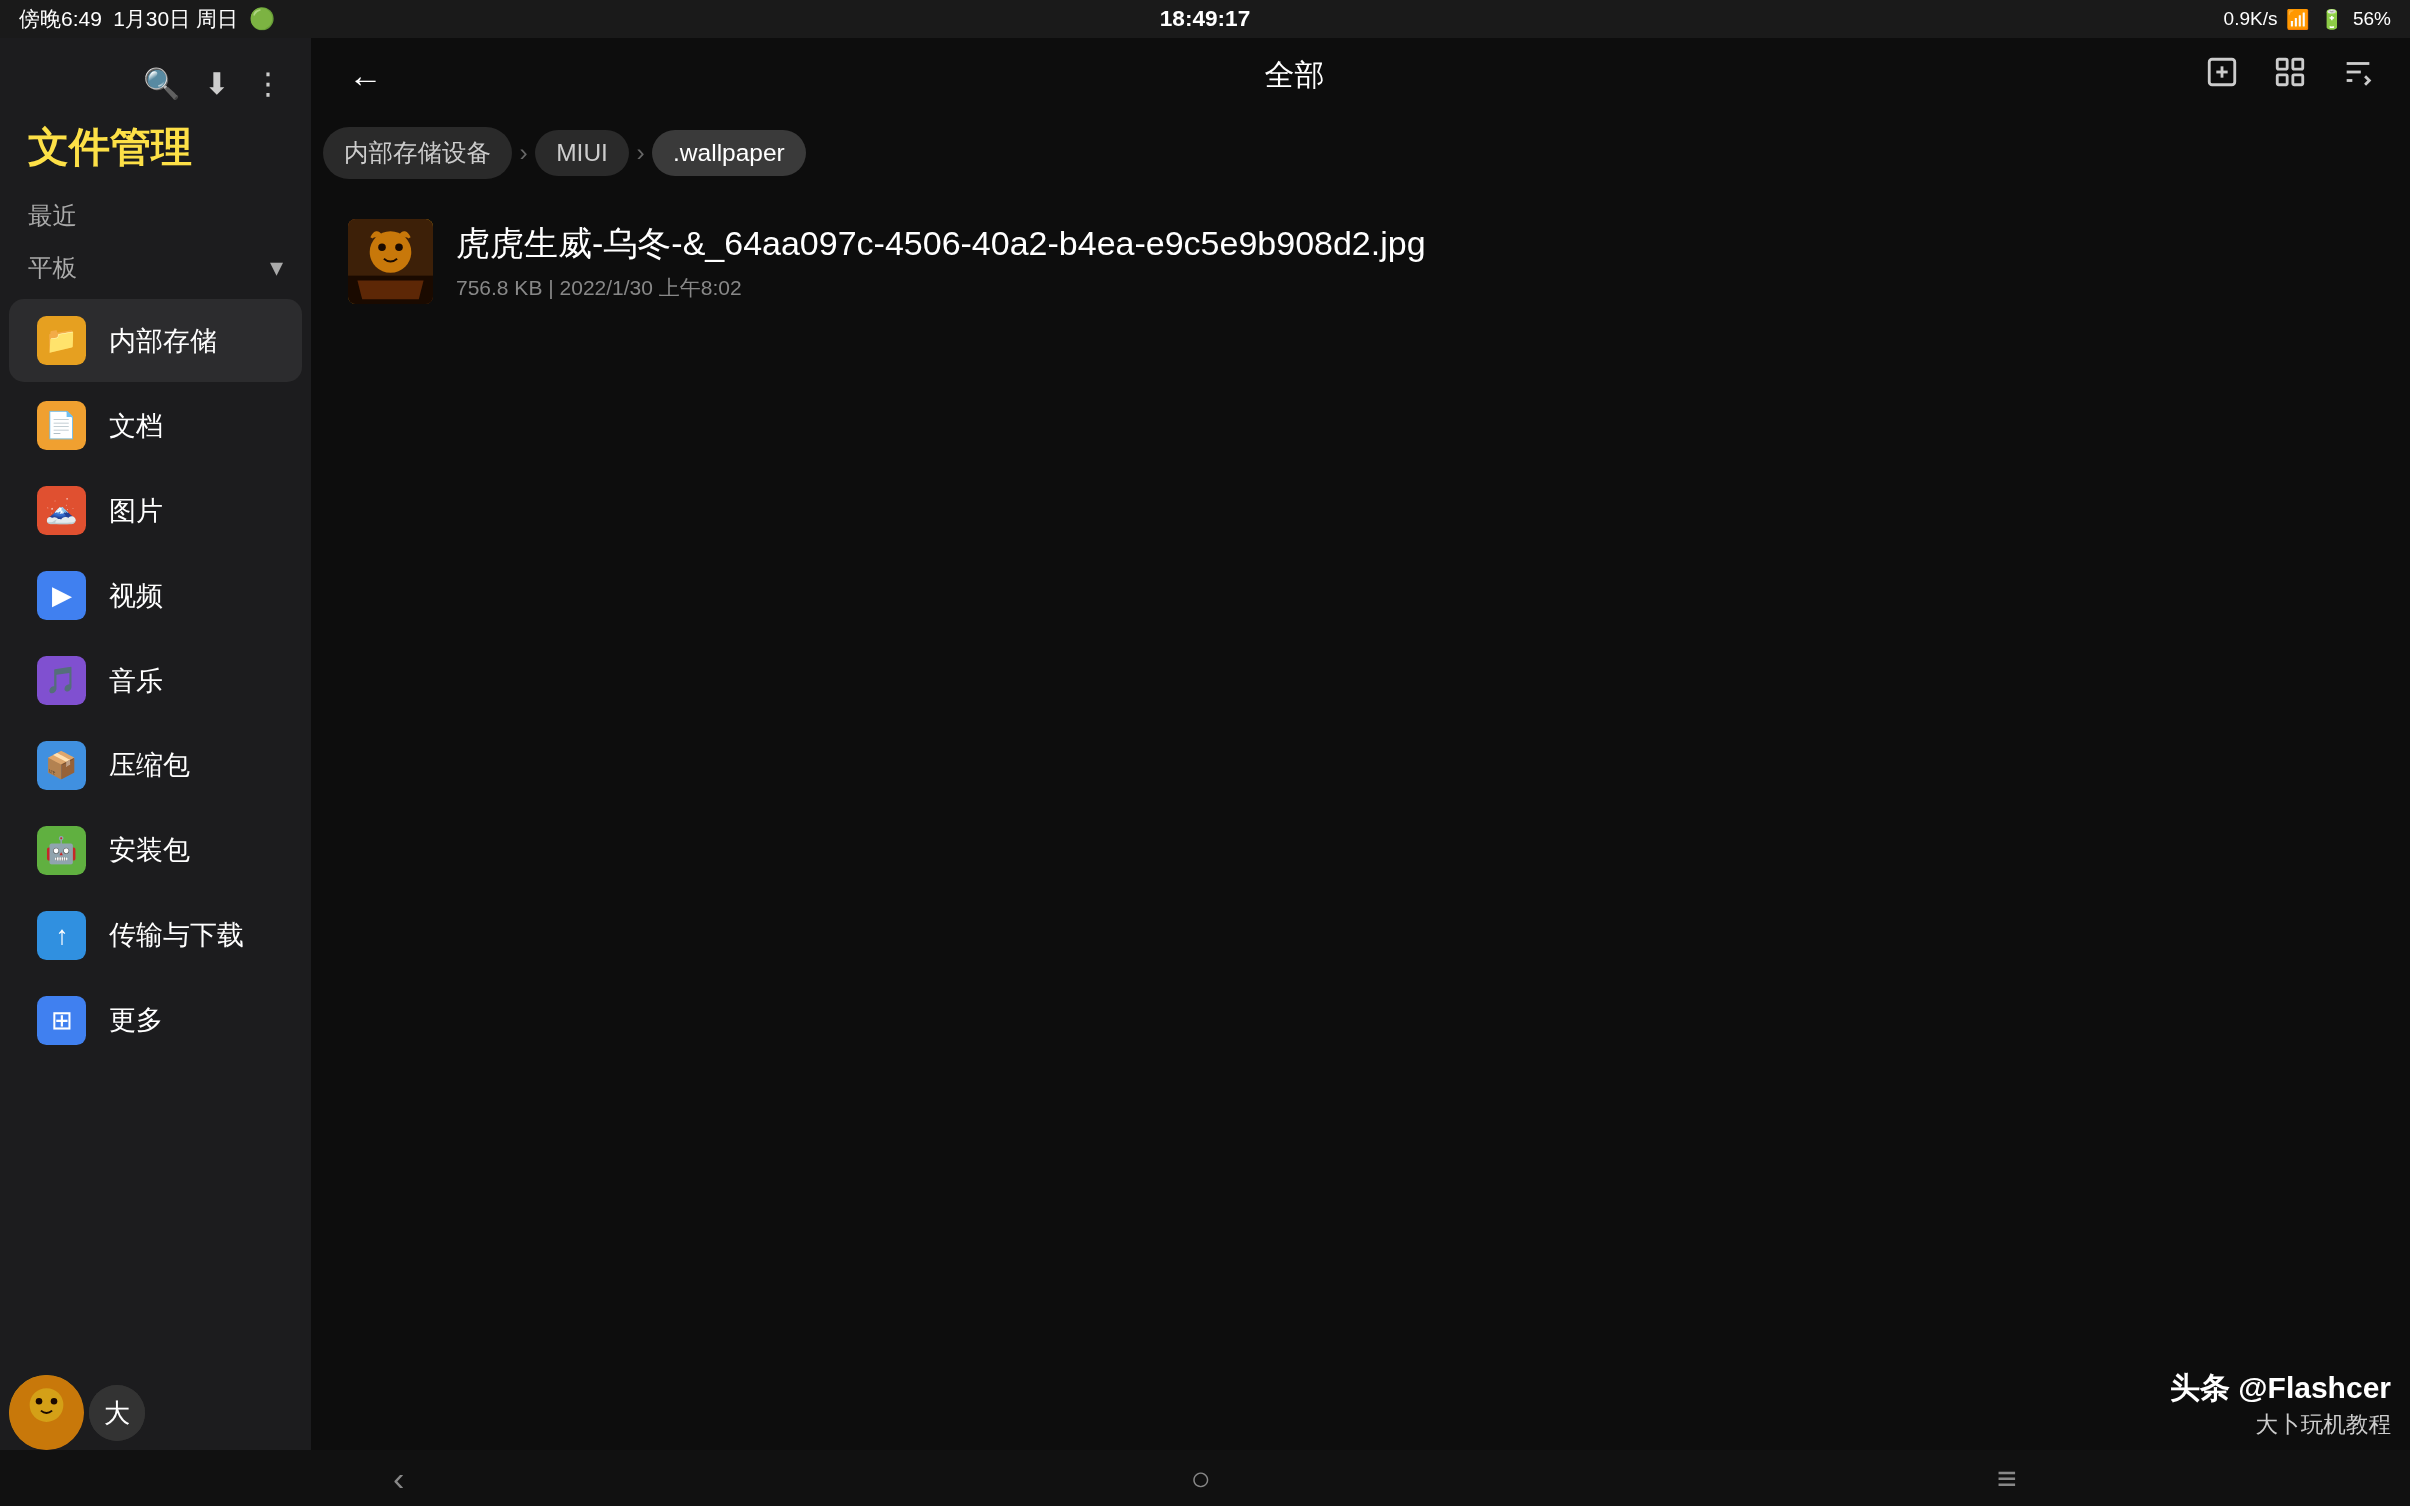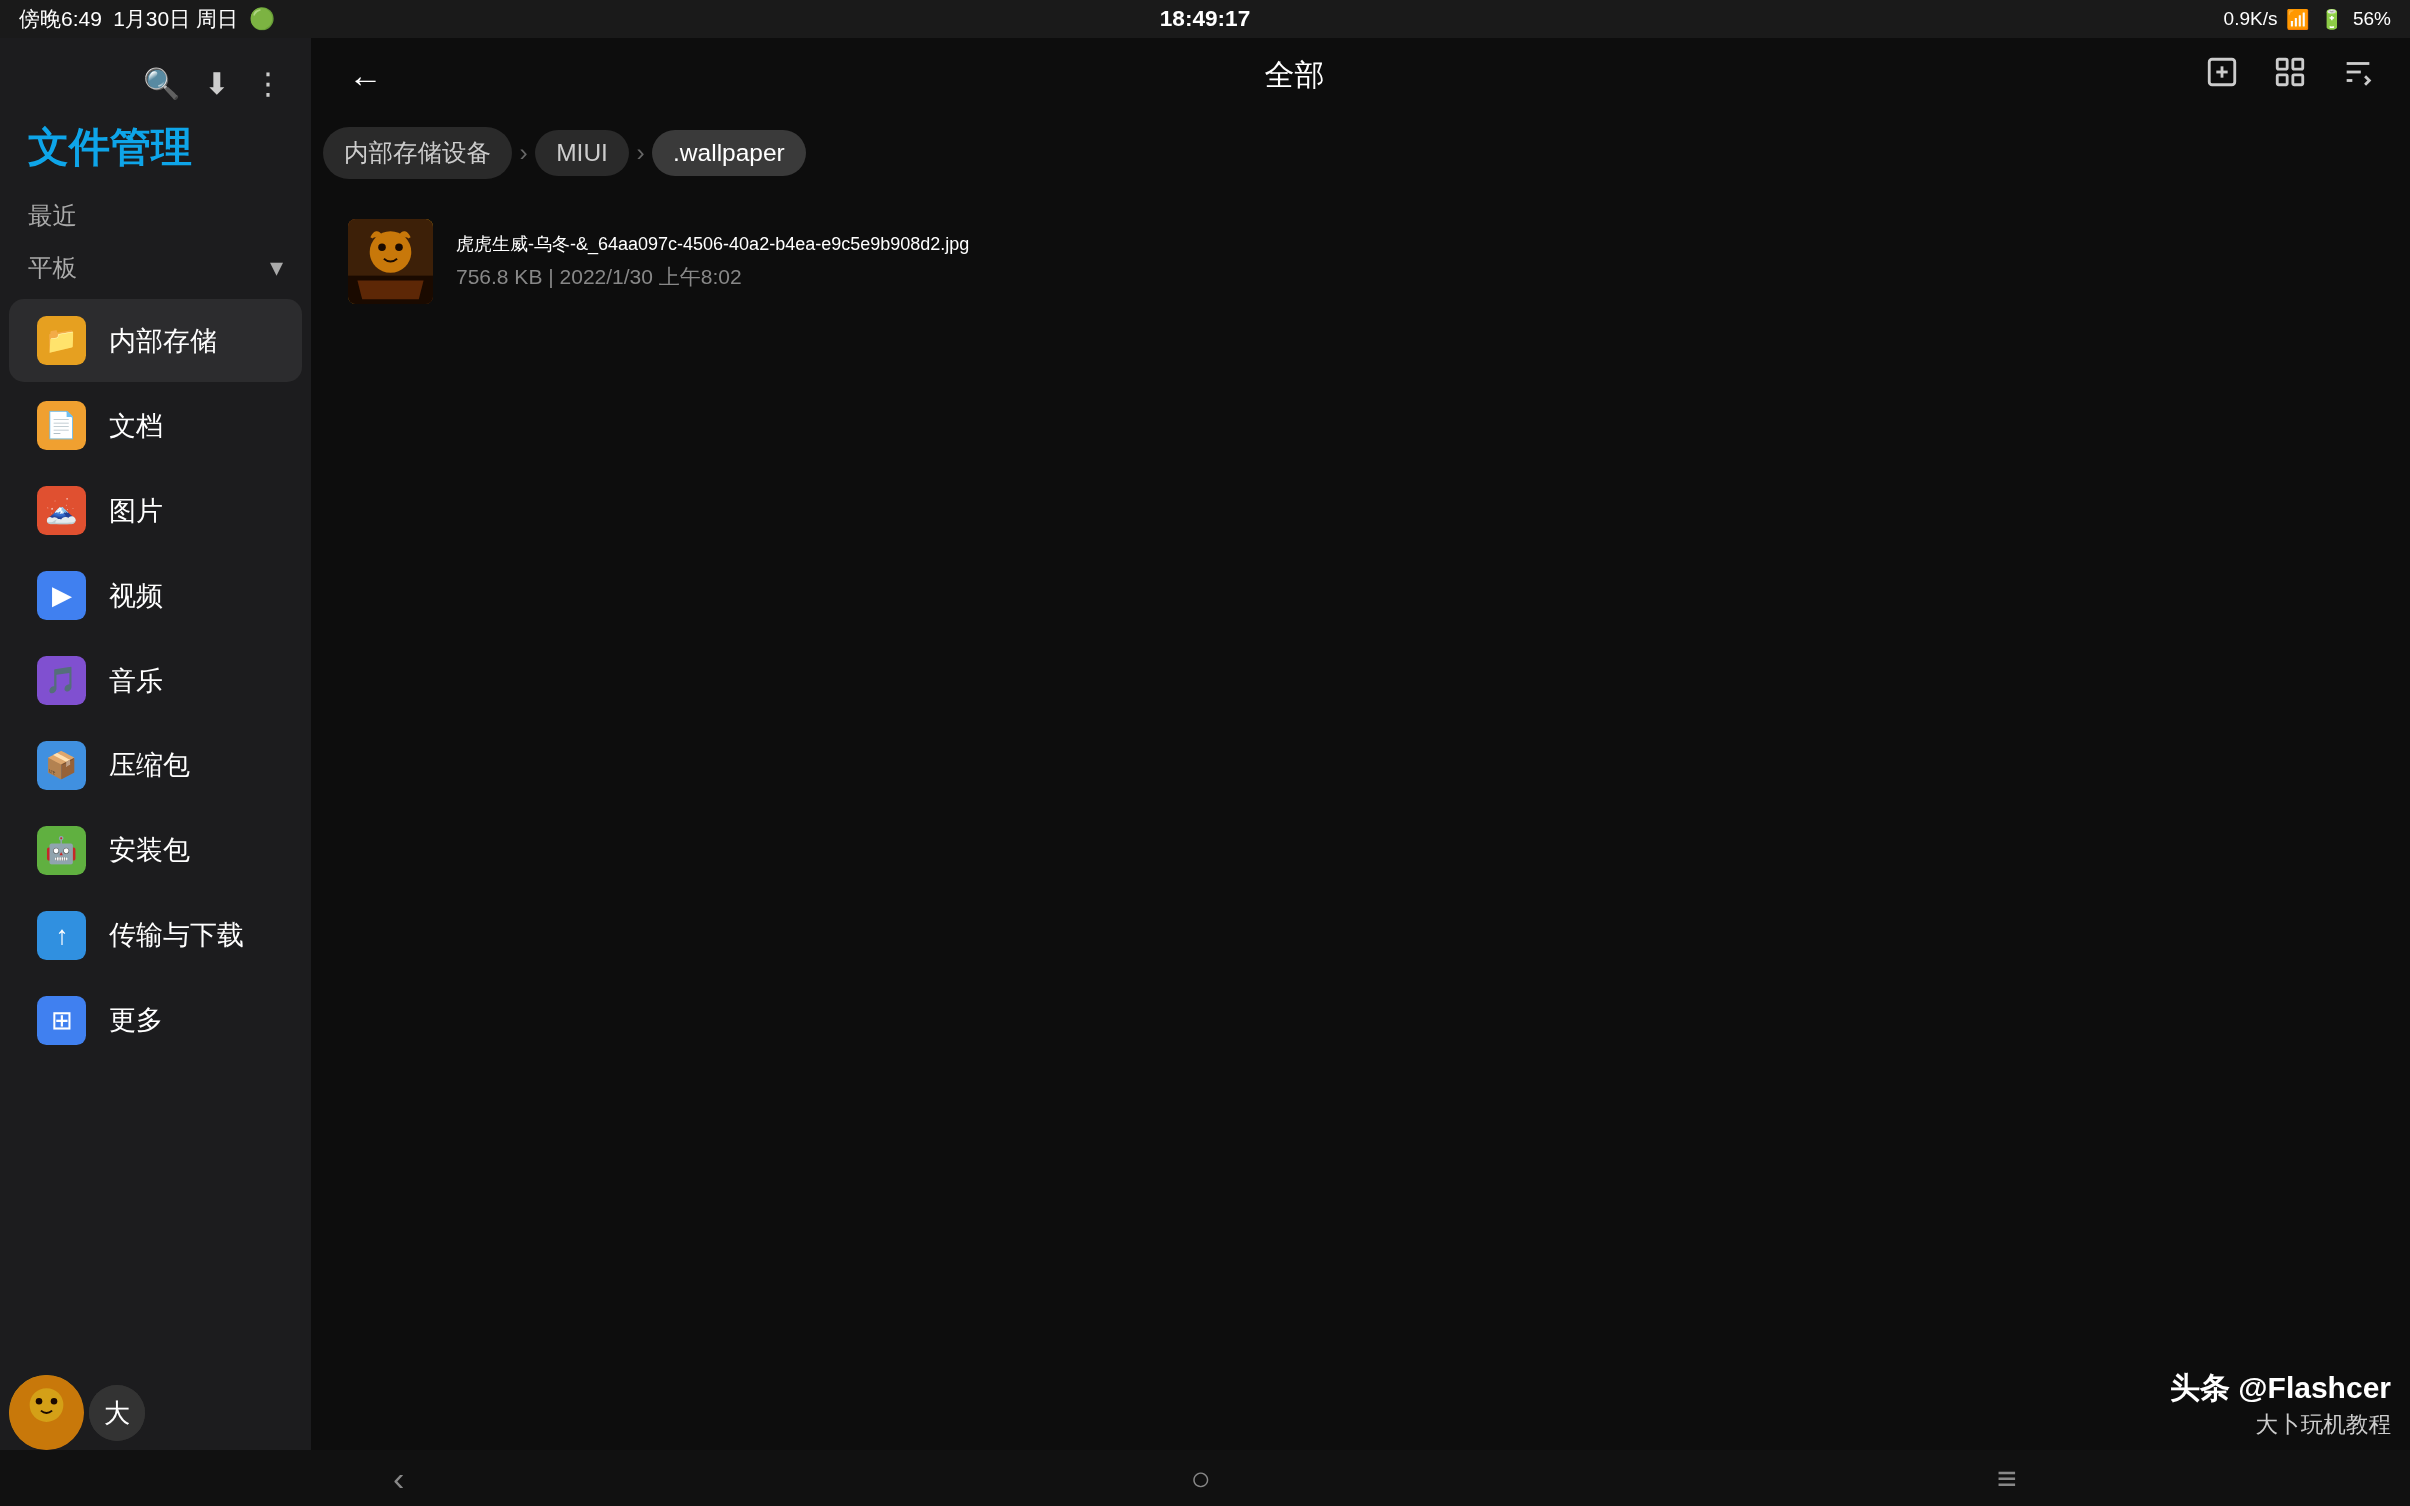--- a/index.html
+++ b/index.html
@@ -82,21 +82,21 @@
       gap: 23.5px;
       align-items: center;
     }
     .sidebar-header-icon {
       color: #ccc;
       font-size: 30px;
       cursor: pointer;
     }
     .sidebar-title {
       padding: 9.4px 28px 19px 28px;
-      color: #0ea5e9;
+      color: #fde047;
       font-size: 41px;
       font-weight: bold;
     }
     .sidebar-recent {
       padding: 4.7px 28px 14px 28px;
       color: #aaa;
       font-size: 24.5px;
     }
     .sidebar-section {
       padding: 4.7px 28px 14px 28px;
@@ -246,21 +246,21 @@
       display: flex;
       align-items: center;
       justify-content: center;
       font-size: 38px;
     }
     .file-info {
       flex: 1;
     }
     .file-name {
       color: #fff;
-      font-size: 18px;
+      font-size: 34px;
       margin-bottom: 7.5px;
     }
     .file-meta {
       color: #888;
       font-size: 21px;
     }
 
     
     .bottom-nav {
       position: absolute;

